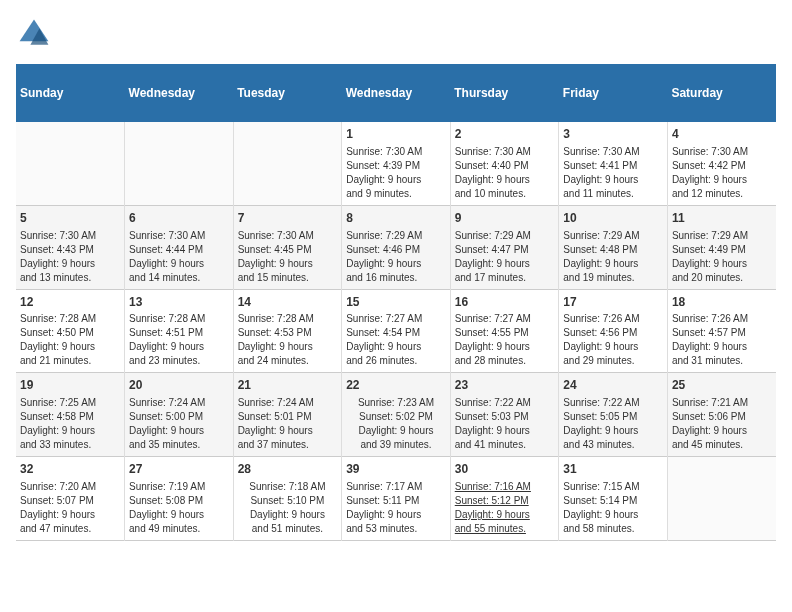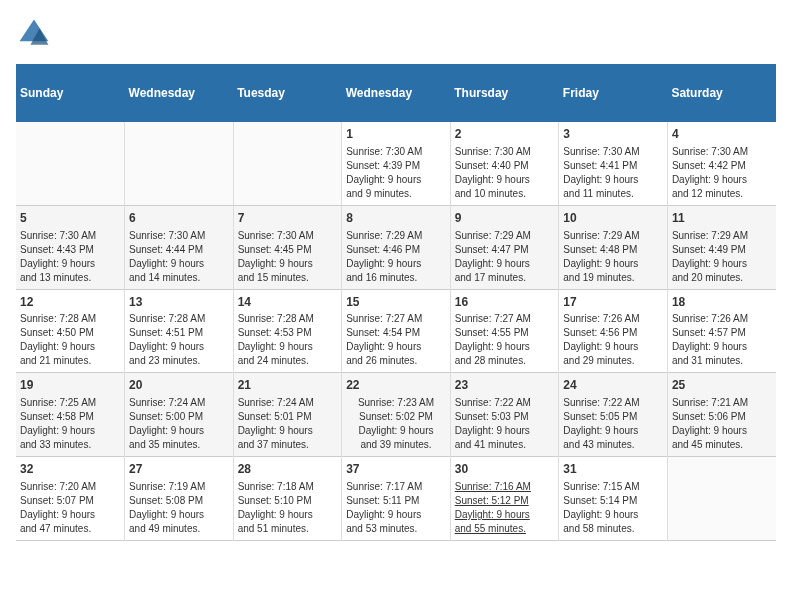--- a/index.html
+++ b/index.html
@@ -316,27 +316,27 @@
         </td>
         <td>
           <span class="day-num">27</span>
           <div class="day-info" style="white-space: pre-line;">Sunrise: 7:19 AM
 Sunset: 5:08 PM
 Daylight: 9 hours
 and 49 minutes.</div>
         </td>
         <td>
           <span class="day-num">28</span>
-          <div class="day-info" style="white-space: pre-line;">Sunrise: 7:18 AM
+          <div class="day-info" style="white-space: pre-line; text-align: center;">Sunrise: 7:18 AM
 Sunset: 5:10 PM
 Daylight: 9 hours
 and 51 minutes.</div>
         </td>
         <td>
-          <span class="day-num">37</span>
+          <span class="day-num">39</span>
           <div class="day-info" style="white-space: pre-line;">Sunrise: 7:17 AM
 Sunset: 5:11 PM
 Daylight: 9 hours
 and 53 minutes.</div>
         </td>
         <td>
           <span class="day-num">30</span>
           <div class="day-info" style="white-space: pre-line; text-decoration: underline;">Sunrise: 7:16 AM
 Sunset: 5:12 PM
 Daylight: 9 hours

